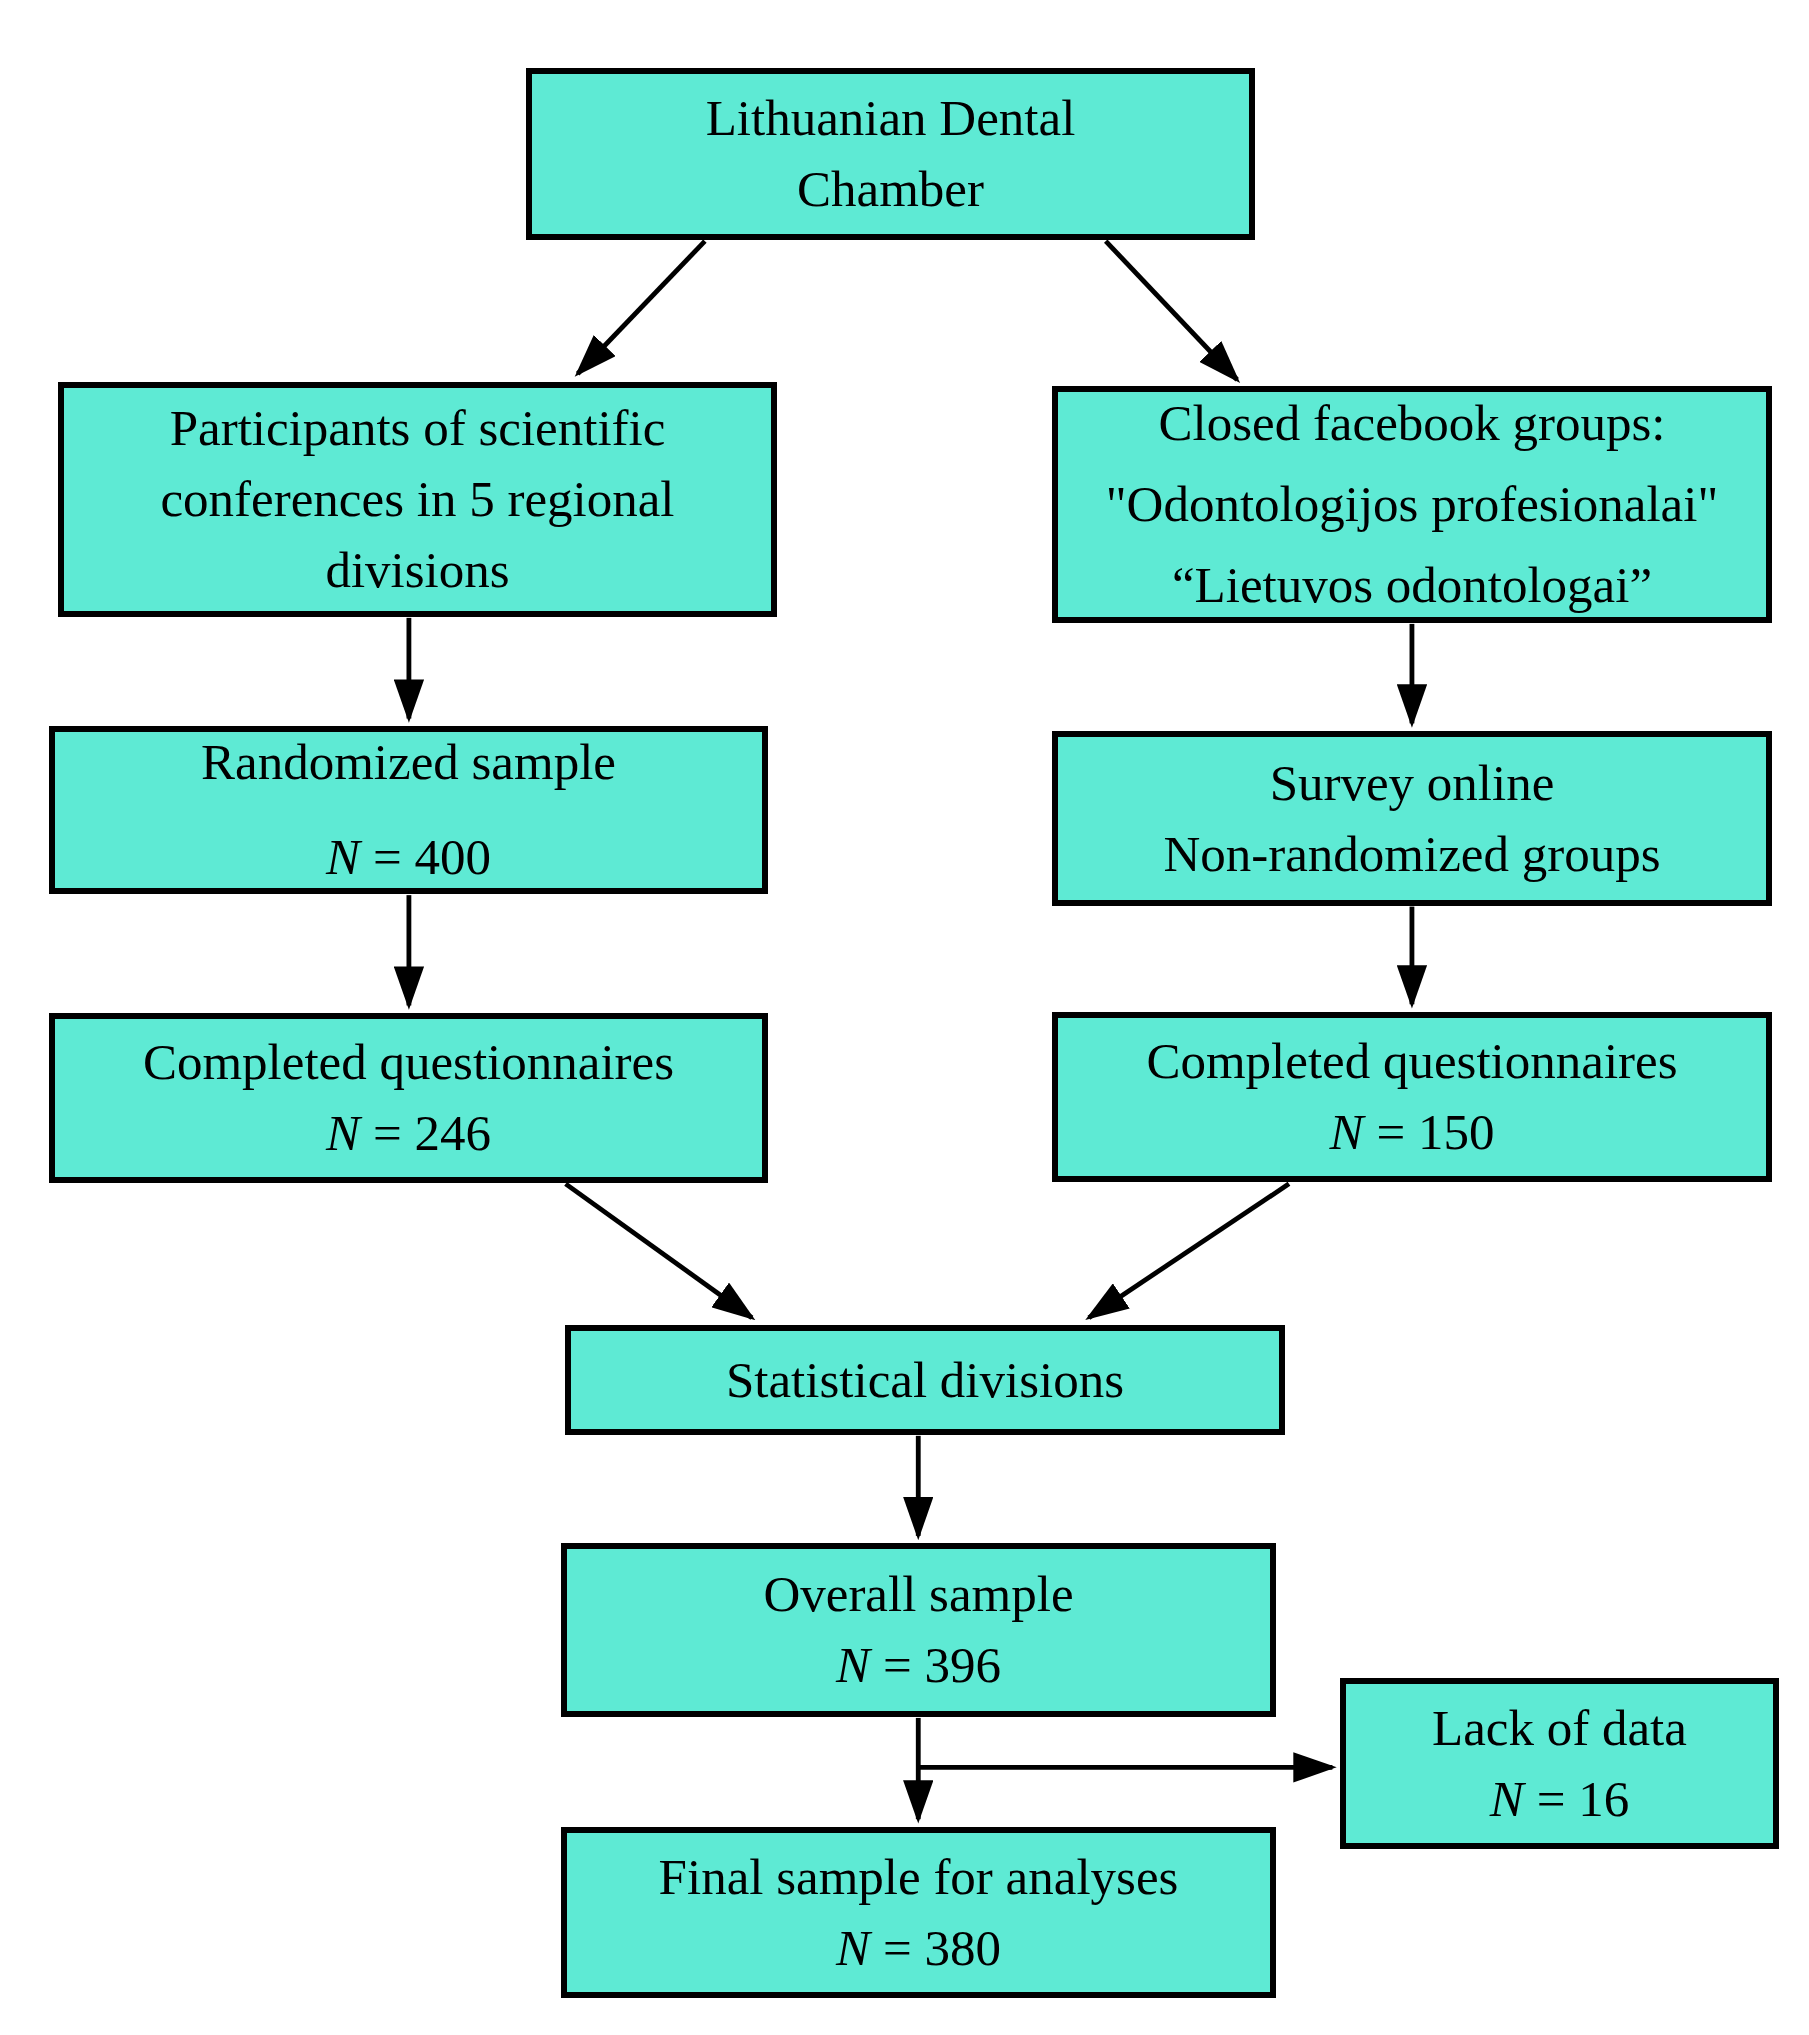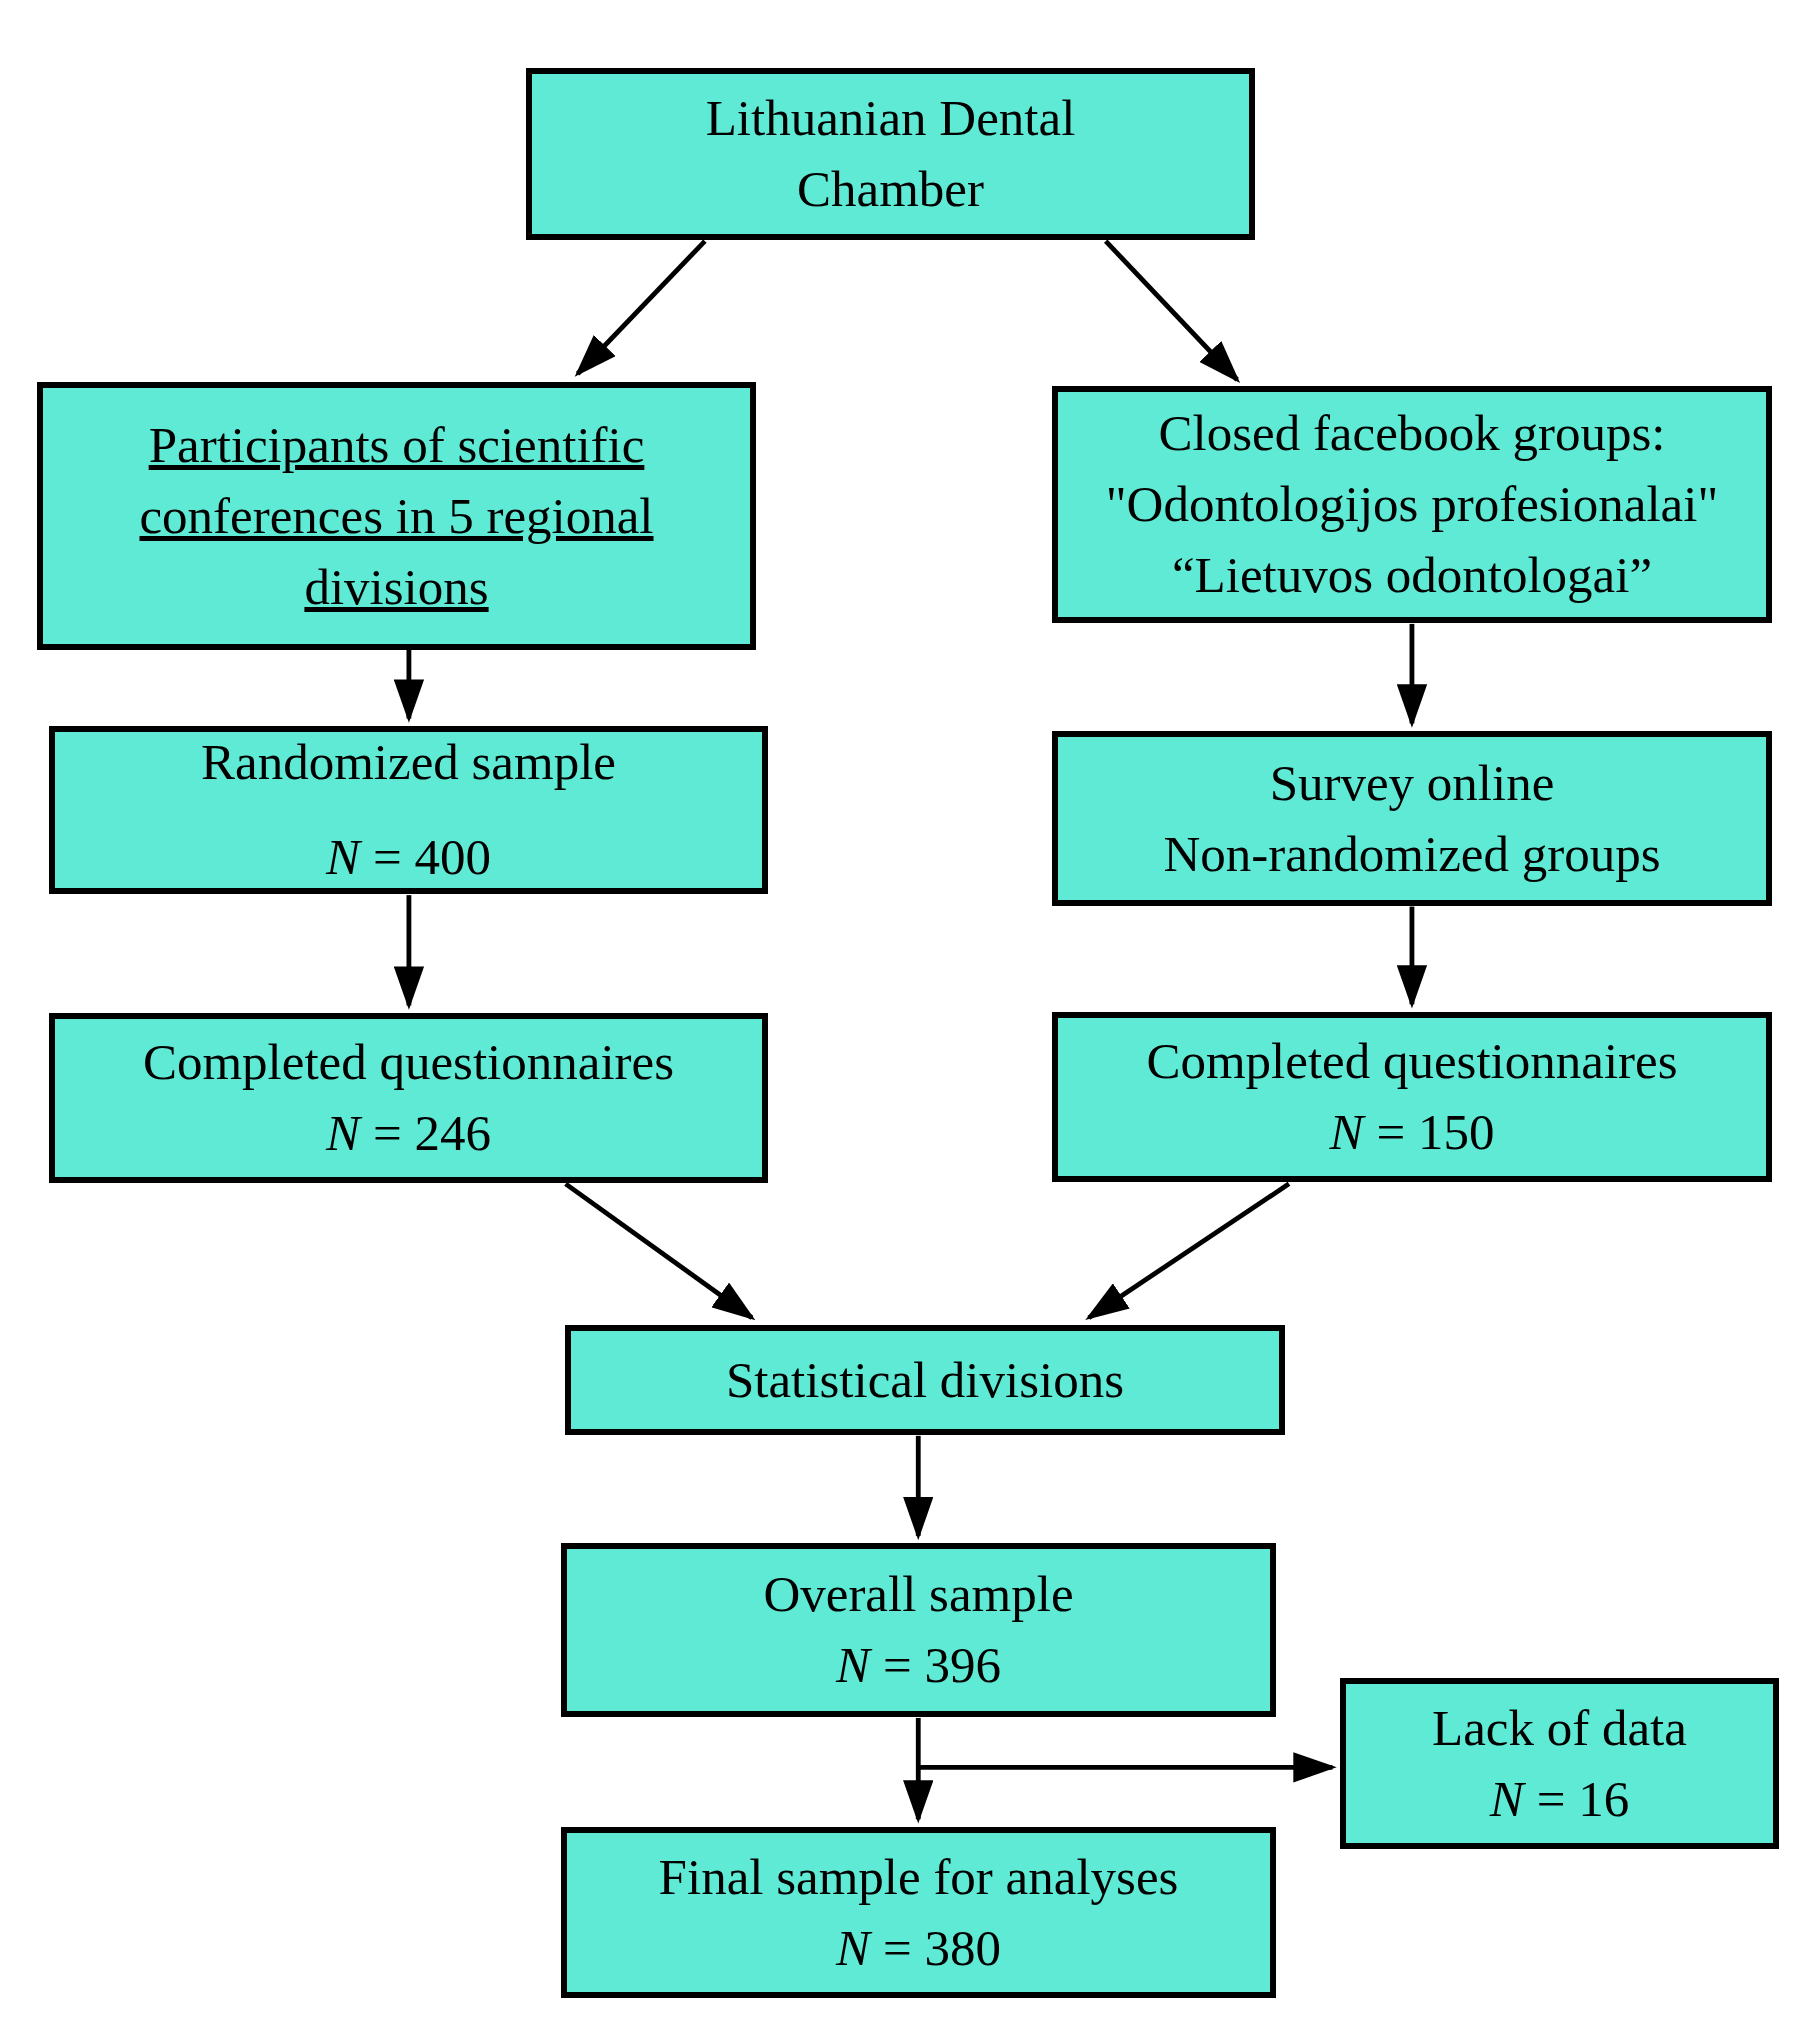--- a/index.html
+++ b/index.html
@@ -34,22 +34,22 @@
     text-align: center;
     font-size: 51px;
     line-height: 71px;
     padding: 0 8.4px;
   }
   .box .line { white-space: nowrap; }
   .ital { font-style: italic; }
 
   
   #b-chamber      { left: 526px;  top: 68px;  width: 729px; height: 172px; }
-  #b-participants { left: 37px;   top: 382px;  width: 719px; height: 268px; text-decoration: underline; }
-  #b-facebook     { left: 1052px; top: 386px;  width: 720px; height: 237px; }
+  #b-participants { left: 58px;   top: 382px;  width: 719px; height: 235px; }
+  #b-facebook     { left: 1052px; top: 386px;  width: 720px; height: 237px; gap: 10px; }
   #b-randomized   { left: 49px;   top: 726px; width: 719px; height: 168px; gap: 24px; }
   #b-survey       { left: 1052px; top: 731px; width: 720px; height: 175px; }
   #b-completed-l  { left: 49px;   top: 1013px; width: 719px; height: 170px; }
   #b-completed-r  { left: 1052px; top: 1012px; width: 720px; height: 170px; }
   #b-statistical  { left: 565px;  top: 1325px; width: 720px; height: 110px; }
   #b-overall      { left: 561px;  top: 1543px; width: 715px; height: 174px; }
   #b-lack         { left: 1340px; top: 1678px; width: 439px;  height: 171px; }
   #b-final        { left: 561px;  top: 1827px; width: 715px; height: 171px; }
 </style>
 </head>

